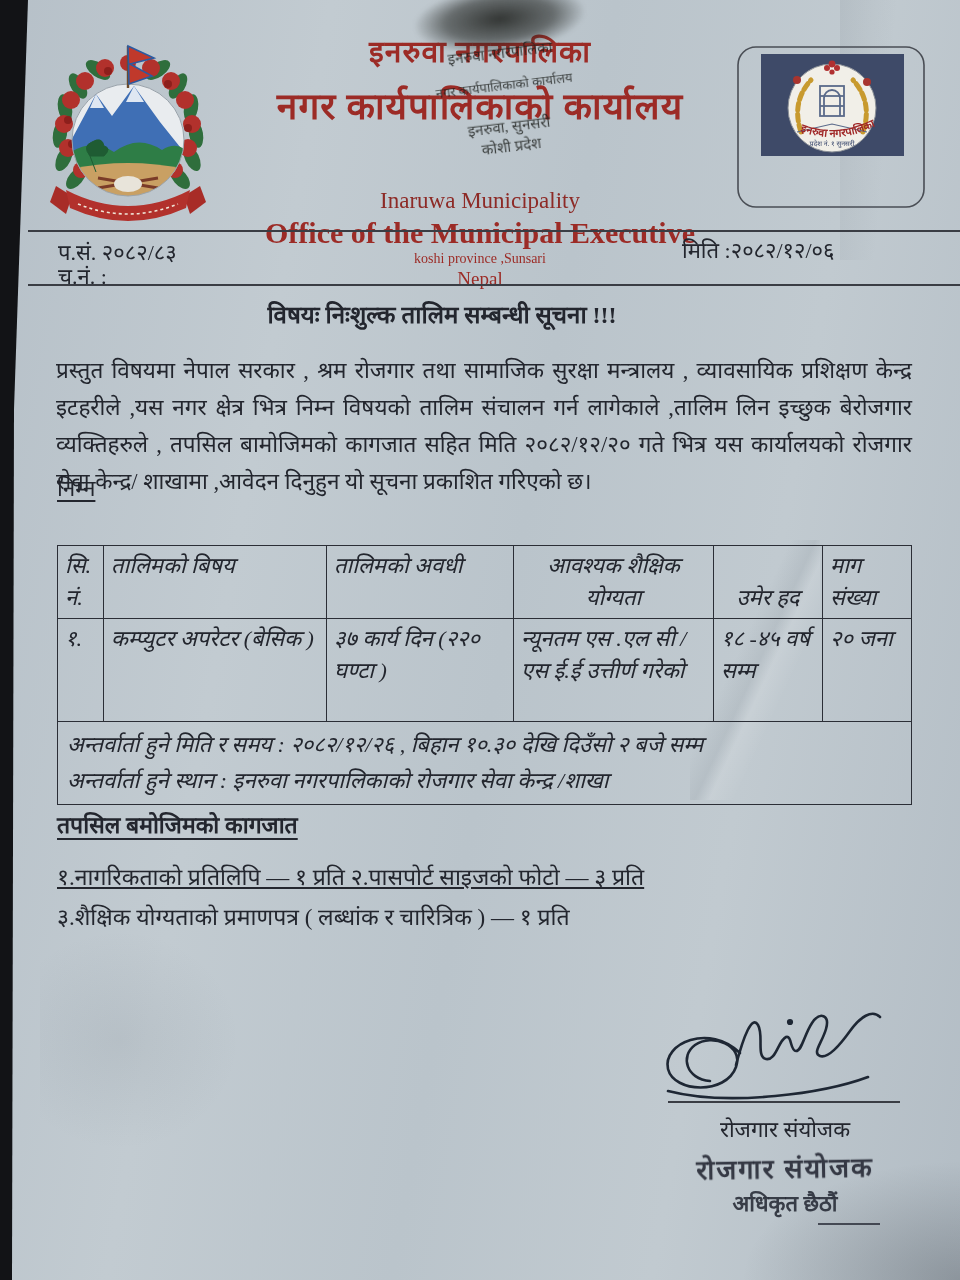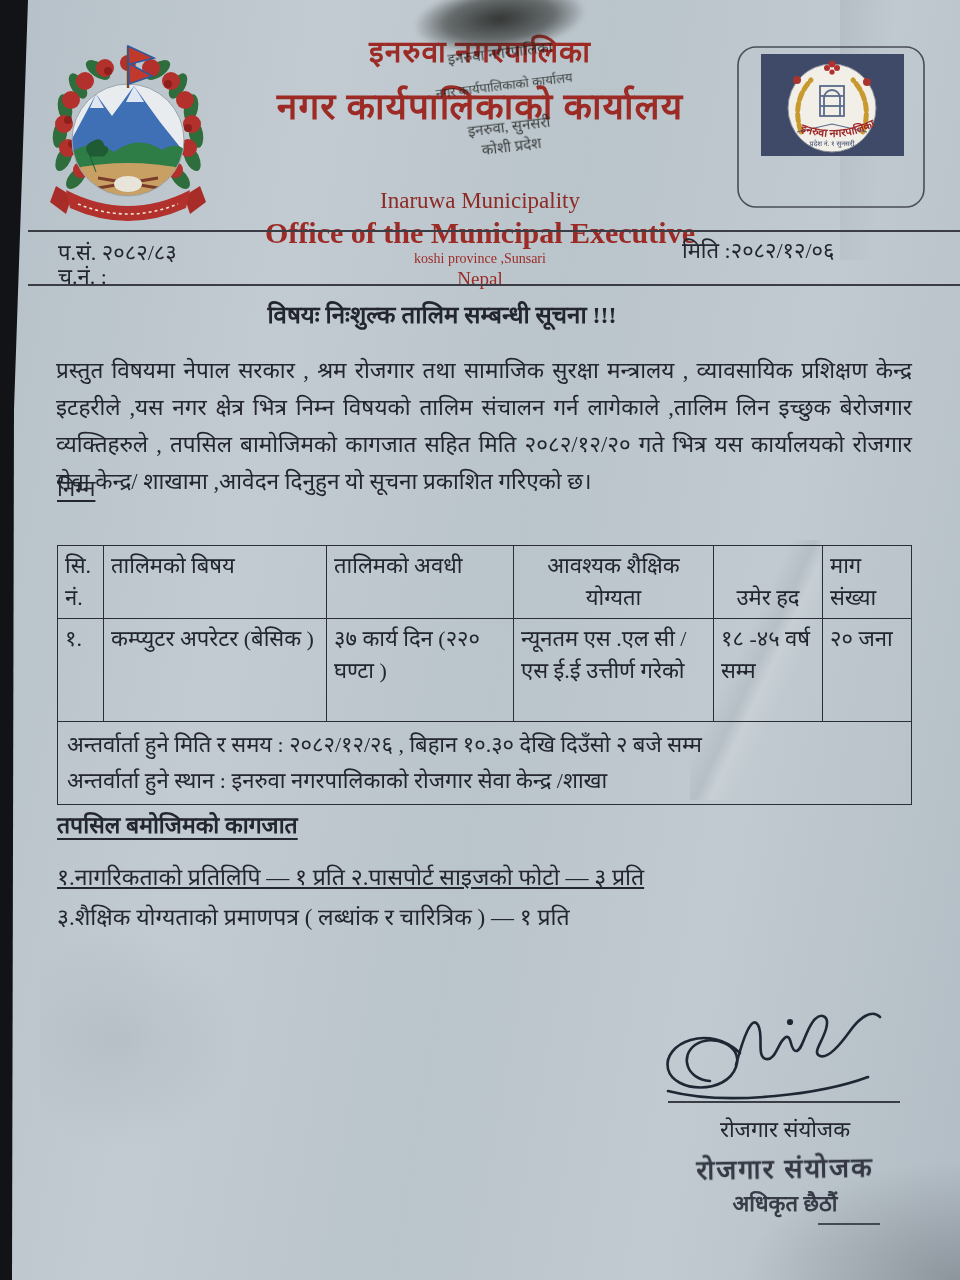--- a/index.html
+++ b/index.html
@@ -53,21 +53,21 @@
 
   .subject{position:absolute;left:0;top:297px;width:884px;text-align:center;
     font-size:24px;font-weight:bold;color:#23262e;}
 
   .body-par{position:absolute;left:56px;top:352px;width:856px;font-size:22.5px;line-height:37px;
     color:#23262e;text-align:justify;}
   .nimna{position:absolute;left:57px;top:472px;font-size:22.5px;color:#23262e;
     text-decoration:underline;text-underline-offset:4px;}
 
   table.notice{position:absolute;left:57px;top:545px;border-collapse:collapse;table-layout:fixed;
-    width:854px;color:#23262e;}
+    width:854px;color:#23262e;font-style:italic;}
   table.notice td,table.notice th{border:1.6px solid #2b2e36;font-weight:normal;
     font-size:22px;text-align:left;vertical-align:top;padding:4px 7px;line-height:32px;}
   table.notice tr.hdr th{height:64px;}
   table.notice th.qual{text-align:center;}
   table.notice th.age{vertical-align:bottom;text-align:center;}
   table.notice tr.rowdata td{height:94px;}
   table.notice td.ftr{padding:5px 9px;line-height:36px;}
 
   .docs-title{position:absolute;left:57px;top:808px;font-size:23px;font-weight:bold;color:#23262e;
     text-decoration:underline;text-underline-offset:5px;}

